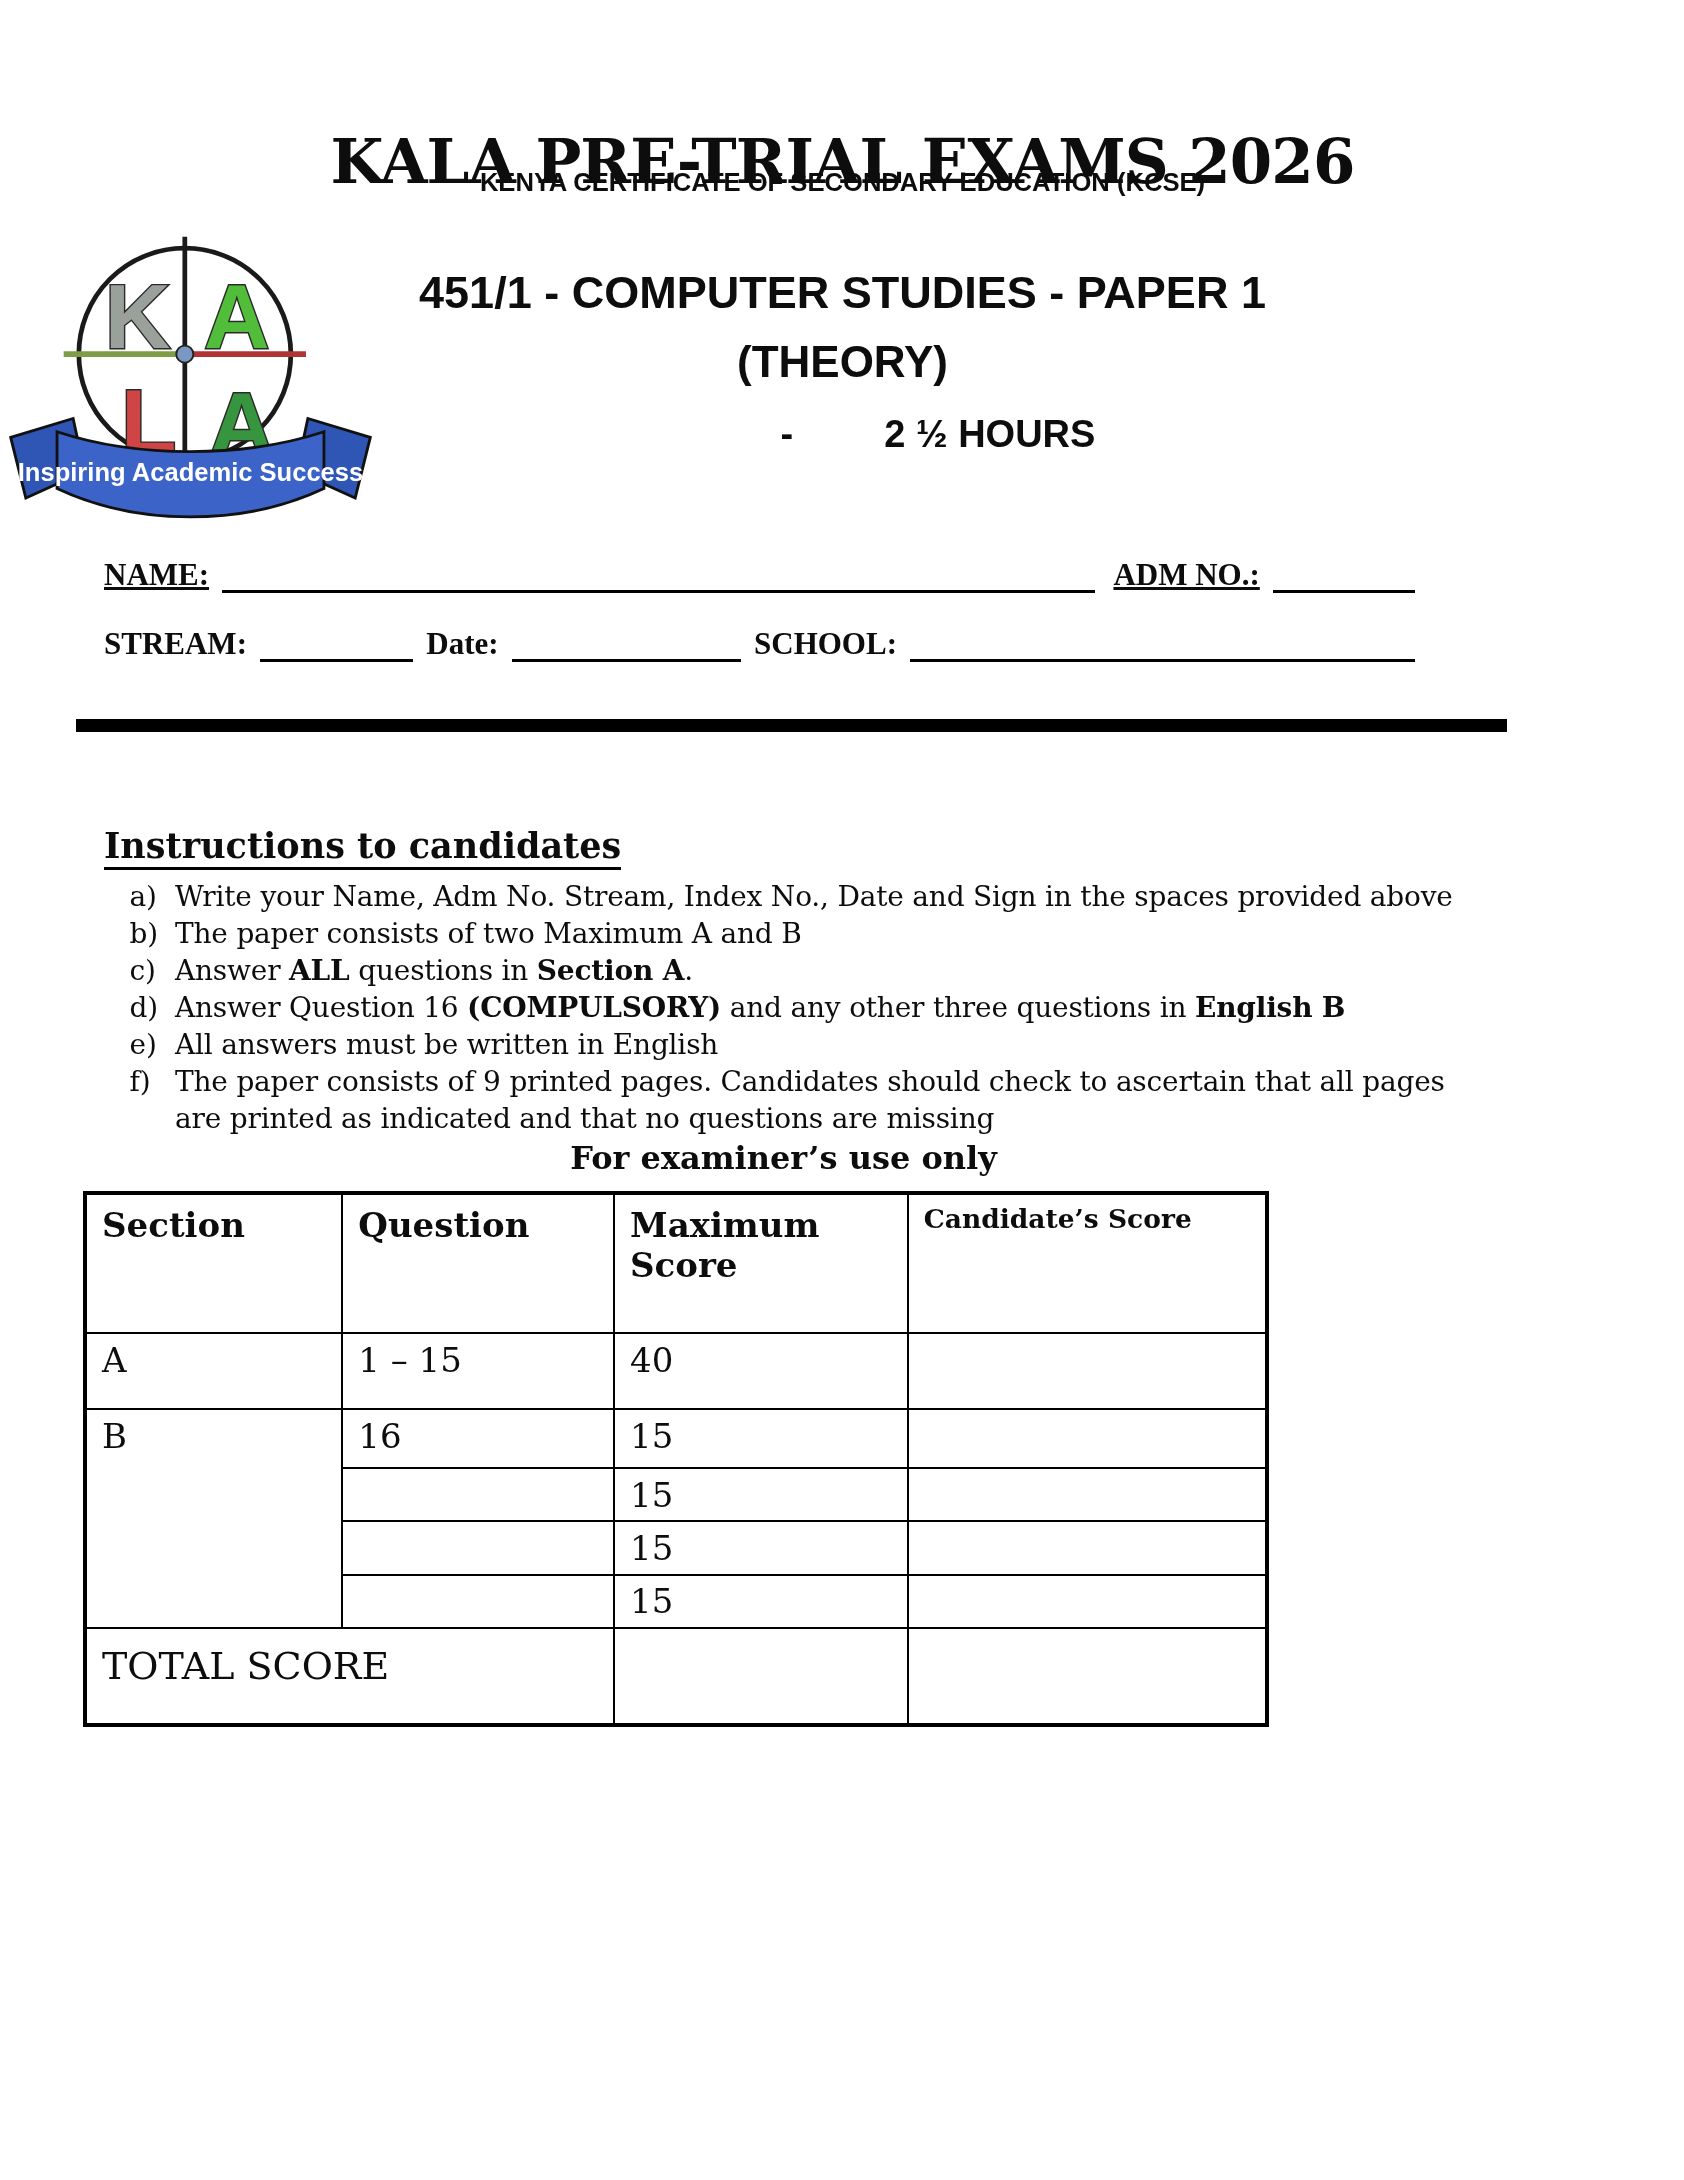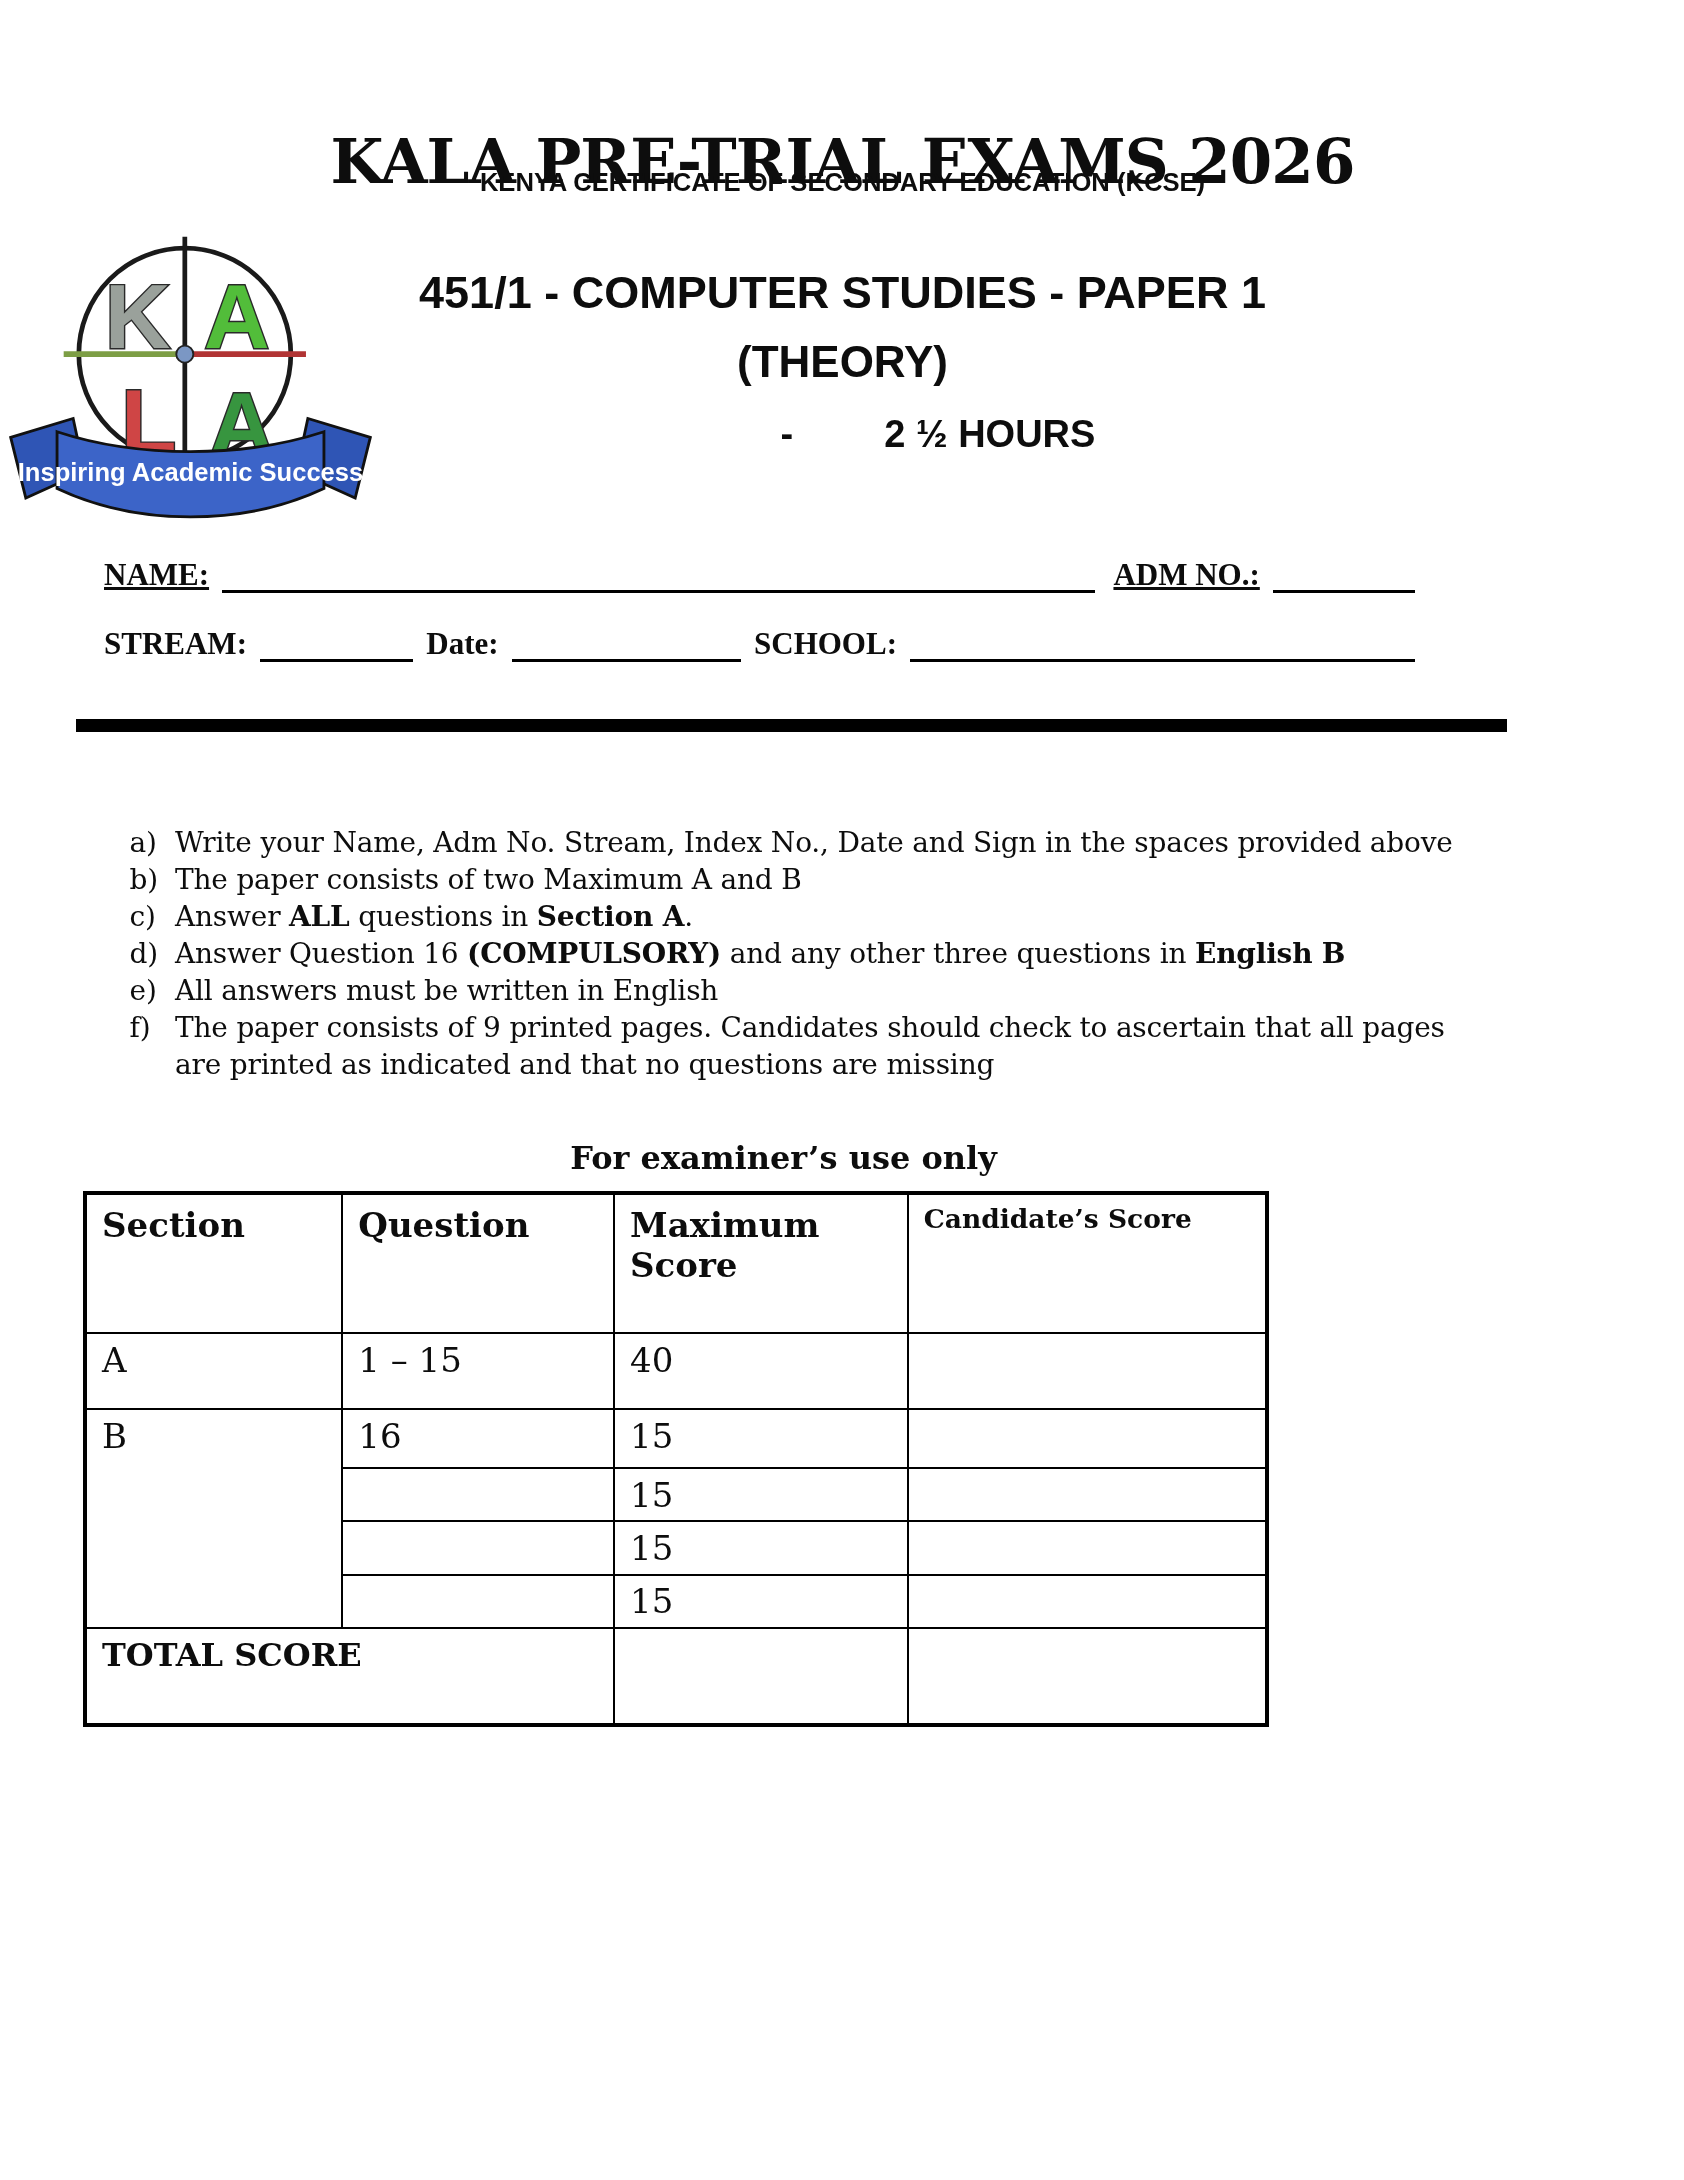--- a/index.html
+++ b/index.html
@@ -82,21 +82,21 @@
     padding:5.7px 15px;
   }
   .score-table th{font-size:34px;font-weight:bold;padding-top:9.5px;}
   .score-table th.cand{font-size:26.5px;padding-top:7.6px;}
   .score-table td{font-size:34px;}
   .row-head{height:140px;}
   .row-a{height:76px;}
   .row-b{height:59px;}
   .row-x{height:53px;}
   .row-total{height:97px;}
-  td.total-cell{font-weight:bold;font-size:32px;padding-top:7px;}
+  td.total-cell{font-weight:normal;font-size:38px;padding-top:15px;}
 </style>
 </head>
 <body>
 
 <h1 class="abs center main-title">KALA PRE-TRIAL EXAMS 2026</h1>
 <div class="abs center sub-title">KENYA CERTIFICATE OF SECONDARY EDUCATION (KCSE)</div>
 <div class="abs center paper-line">451/1  - COMPUTER STUDIES - PAPER 1</div>
 <div class="abs center theory-line">(THEORY)</div>
 <div class="abs center exam-line">
   <span class="gap1"></span>
@@ -138,20 +138,21 @@
   <span class="wline ml" style="width:153px;"></span>
   <span class="lbl ml">Date:</span>
   <span class="wline ml" style="width:229px;"></span>
   <span class="lbl ml">SCHOOL:</span>
   <span class="wline grow ml"></span>
 </div>
 
 <div class="abs divider"></div>
 
 <div class="abs instructions">
+  <h2 class="instr-heading">Instructions to candidates</h2>
   <ol class="instructions-list">
   <li class="instr-item">
     <span class="instr-label">a)</span>
     <span class="instr-text"><span>Write your Name, Adm No. Stream, Index No., Date and Sign in the spaces provided above</span></span>
   </li>
 
   <li class="instr-item">
     <span class="instr-label">b)</span>
     <span class="instr-text"><span>The paper consists of two Maximum A and B</span></span>
   </li>

